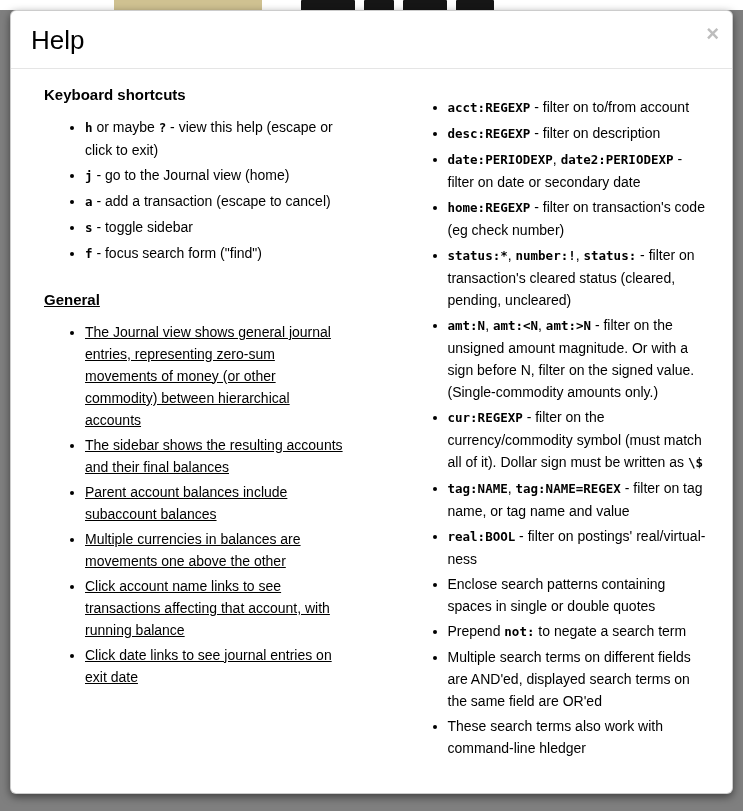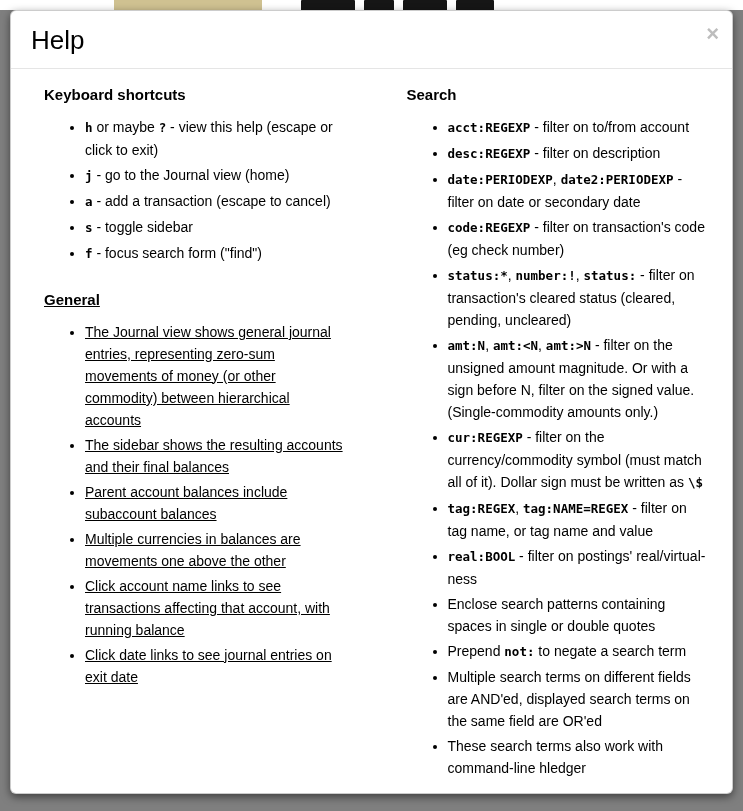--- a/index.html
+++ b/index.html
@@ -100,30 +100,29 @@
             <li>The sidebar shows the resulting accounts and their final balances</li>
             <li>Parent account balances include subaccount balances</li>
             <li>Multiple currencies in balances are movements one above the other</li>
             <li>Click account name links to see transactions affecting that account, with running balance</li>
             <li>Click date links to see journal entries on exit date</li>
           </ul>
         </section>
       </div>
     <div class="col">
         <section>
-          <h3>Search</h3>
           <ul>
             <li><code>acct:REGEXP</code> - filter on to/from account</li>
             <li><code>desc:REGEXP</code> - filter on description</li>
             <li><code>date:PERIODEXP</code>, <code>date2:PERIODEXP</code> - filter on date or secondary date</li>
-            <li><code>code:REGEXP</code> - filter on transaction's code (eg check number)</li>
+            <li><code>home:REGEXP</code> - filter on transaction's code (eg check number)</li>
             <li><code>status:*</code>, <code>number:!</code>, <code>status:</code> - filter on transaction's cleared status (cleared, pending, uncleared)</li>
             <li><code>amt:N</code>, <code>amt:&lt;N</code>, <code>amt:&gt;N</code> - filter on the unsigned amount magnitude. Or with a sign before N, filter on the signed value. (Single-commodity amounts only.)</li>
             <li><code>cur:REGEXP</code> - filter on the currency/commodity symbol (must match all of it). Dollar sign must be written as <code>\$</code></li>
-            <li><code>tag:REGEX</code>, <code>tag:NAME=REGEX</code> - filter on tag name, or tag name and value</li>
+            <li><code>tag:NAME</code>, <code>tag:NAME=REGEX</code> - filter on tag name, or tag name and value</li>
             <li><code>real:BOOL</code> - filter on postings' real/virtual-ness</li>
             <li>Enclose search patterns containing spaces in single or double quotes</li>
             <li>Prepend <code>not:</code> to negate a search term</li>
             <li>Multiple search terms on different fields are AND'ed, displayed search terms on the same field are OR'ed</li>
             <li>These search terms also work with command-line hledger</li>
           </ul>
         </section>
       </div>
   </div>
 </div>

